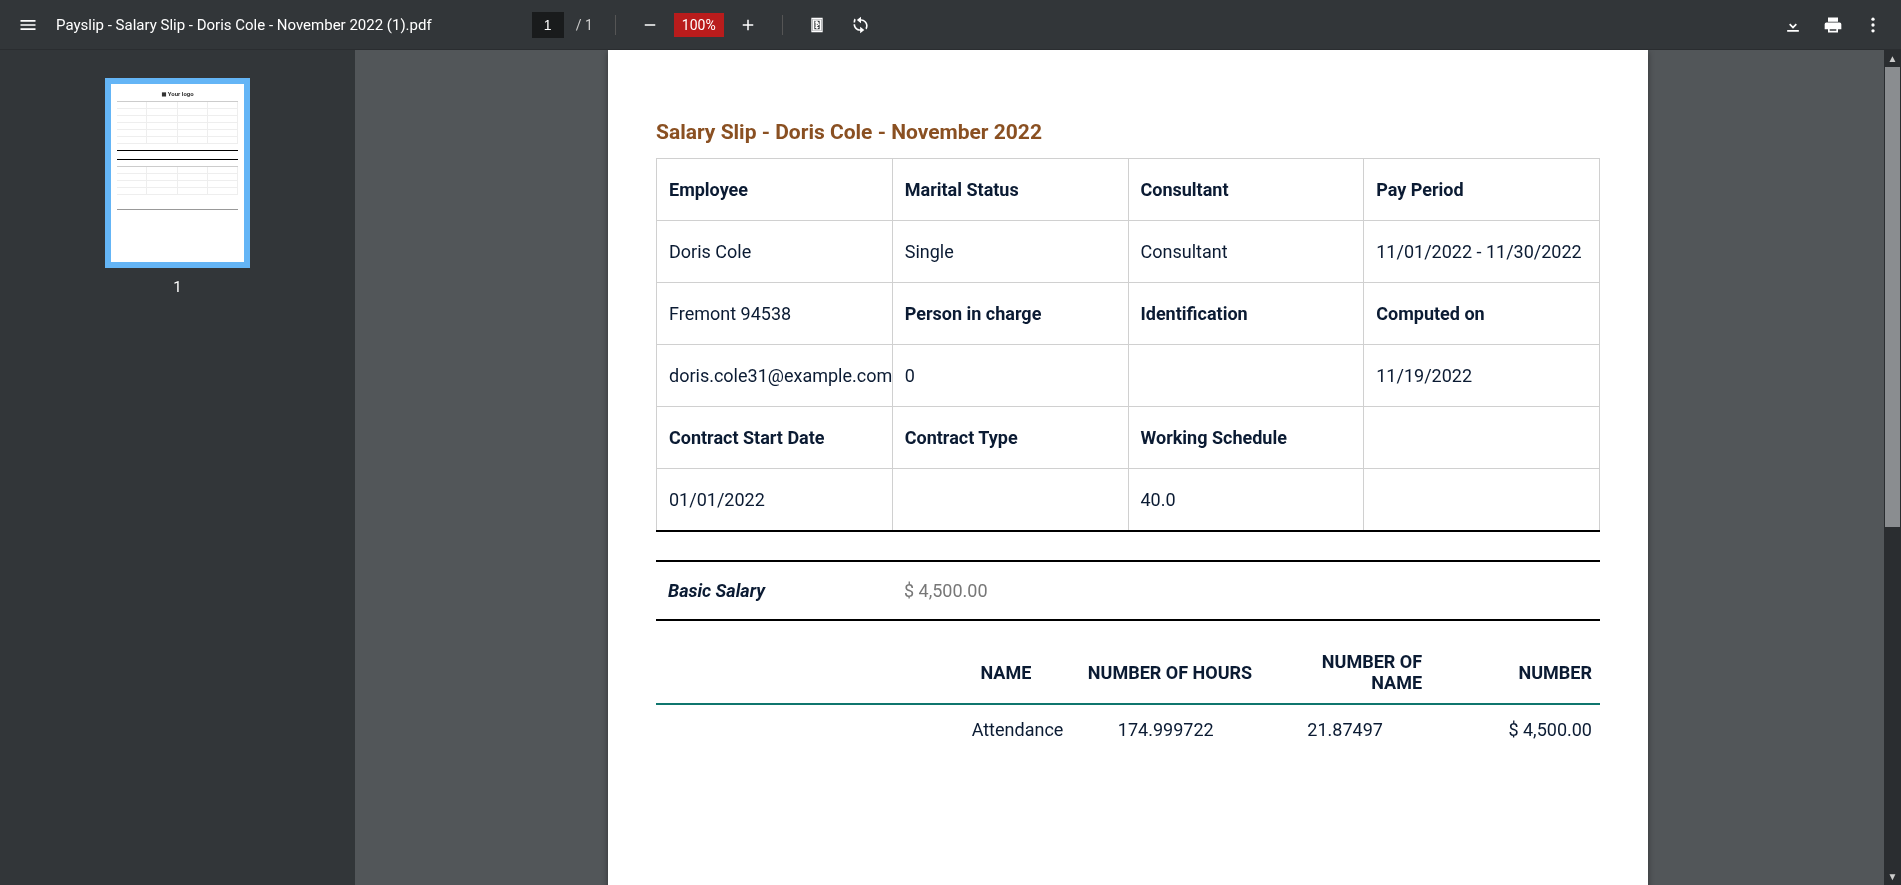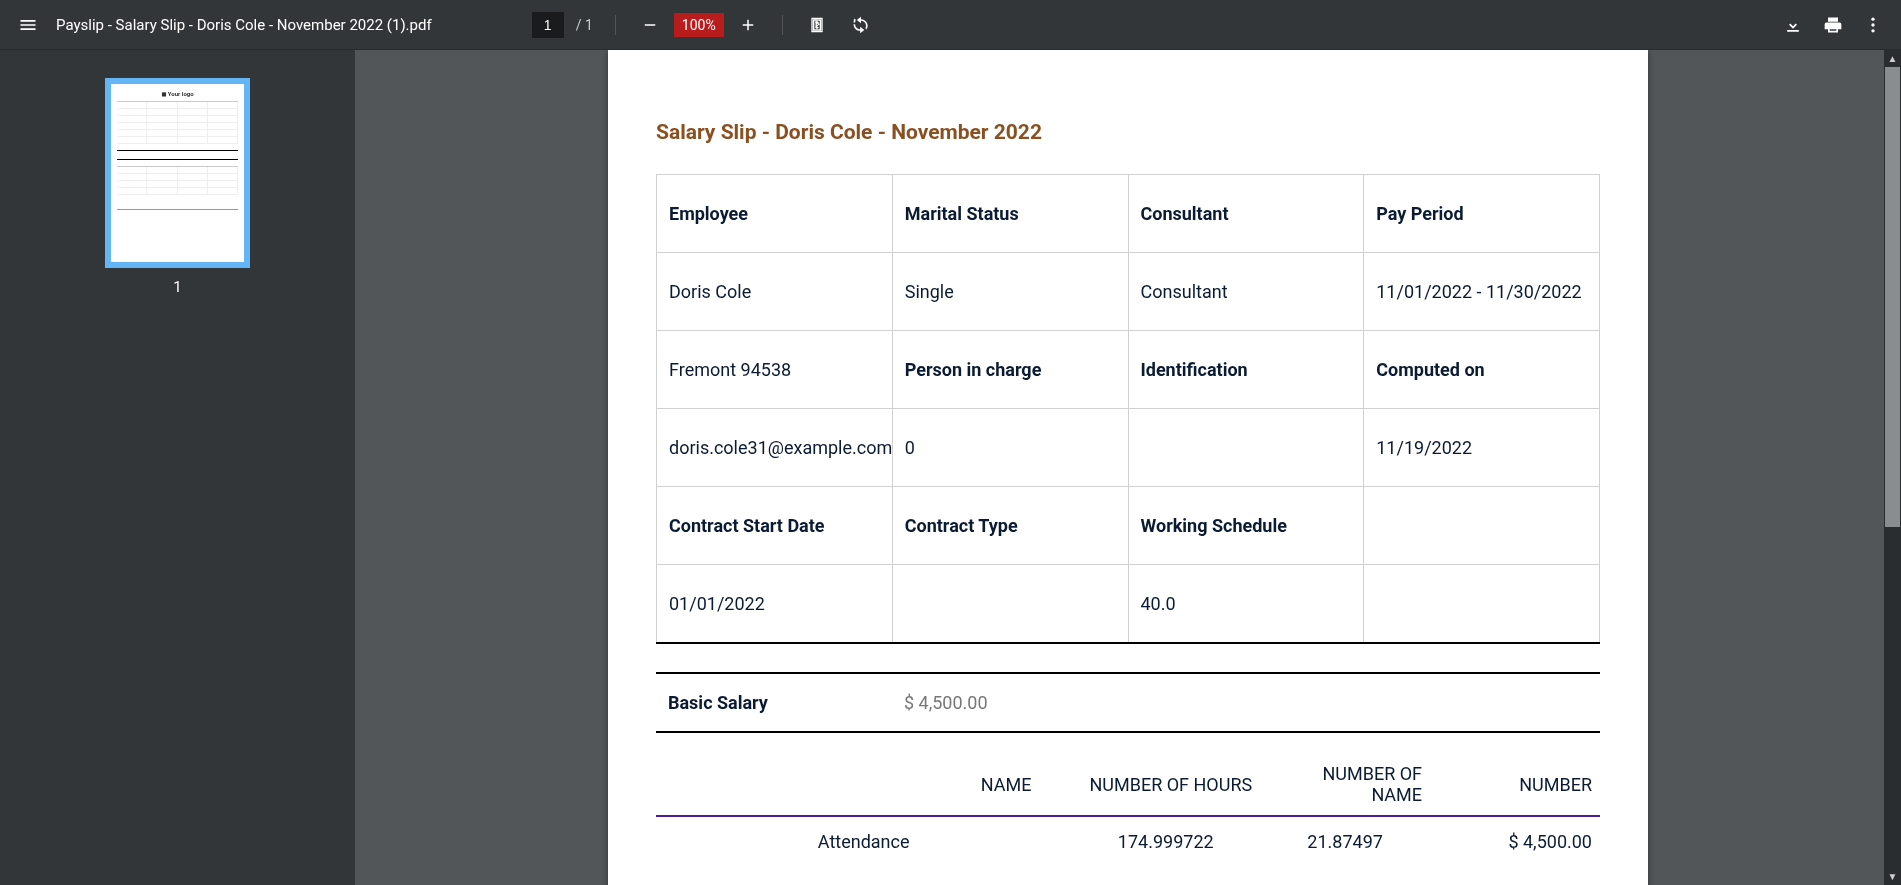--- a/index.html
+++ b/index.html
@@ -95,70 +95,70 @@
     background: #fff;
     box-shadow: 0 2px 6px rgba(0,0,0,0.4);
     padding: 70px 48px 48px 48px;
     color: #0b1b33;
   }
 
   .slip-title {
     font-size: 21px;
     font-weight: 700;
     color: #8a5022;
-    margin-bottom: 30px;
+    margin-bottom: 14px;
   }
 
   table.info {
     width: 100%;
     border-collapse: collapse;
     table-layout: fixed;
     border: 1px solid #d0d0d0;
     border-bottom: 2px solid #000;
   }
   table.info td, table.info th {
     border: 1px solid #d0d0d0;
-    padding: 28px 12px;
+    padding: 20px 12px;
     font-size: 18px;
     text-align: left;
     vertical-align: middle;
   }
   table.info th { font-weight: 700; color: #0b1b33; }
 
   table.basic {
     width: 100%;
     border-collapse: collapse;
     margin-top: 28px;
     border-top: 2px solid #000;
     border-bottom: 2px solid #000;
   }
   table.basic td {
     padding: 18px 12px;
     font-size: 18px;
   }
-  table.basic .label { font-weight: 700; }
+  table.basic .label { font-weight: 700; font-style: italic; }
   table.basic .value { color: #777; }
 
   table.earn {
     width: 100%;
     border-collapse: collapse;
     margin-top: 20px;
   }
   table.earn thead th {
     font-size: 18px;
-    font-weight: 400;
+    font-weight: 700;
     text-align: right;
     padding: 10px 8px;
-    border-bottom: 2px solid #4c1d95;
+    border-bottom: 2px solid #0f766e;
   }
   table.earn thead th.name { text-align: right; padding-right: 40px; }
   table.earn tbody td {
     font-size: 18px;
     padding: 14px 8px;
-    text-align: center;
+    text-align: right;
   }
   table.earn tbody td.num { text-align: center; }
   table.earn tbody td.amt { text-align: right; font-weight: 400; }
 
   
   .scrollbar-track {
     position: absolute; right: 0; top: 0; bottom: 0; width: 17px;
     background: #2a2d30;
   }
   .scrollbar-thumb {

